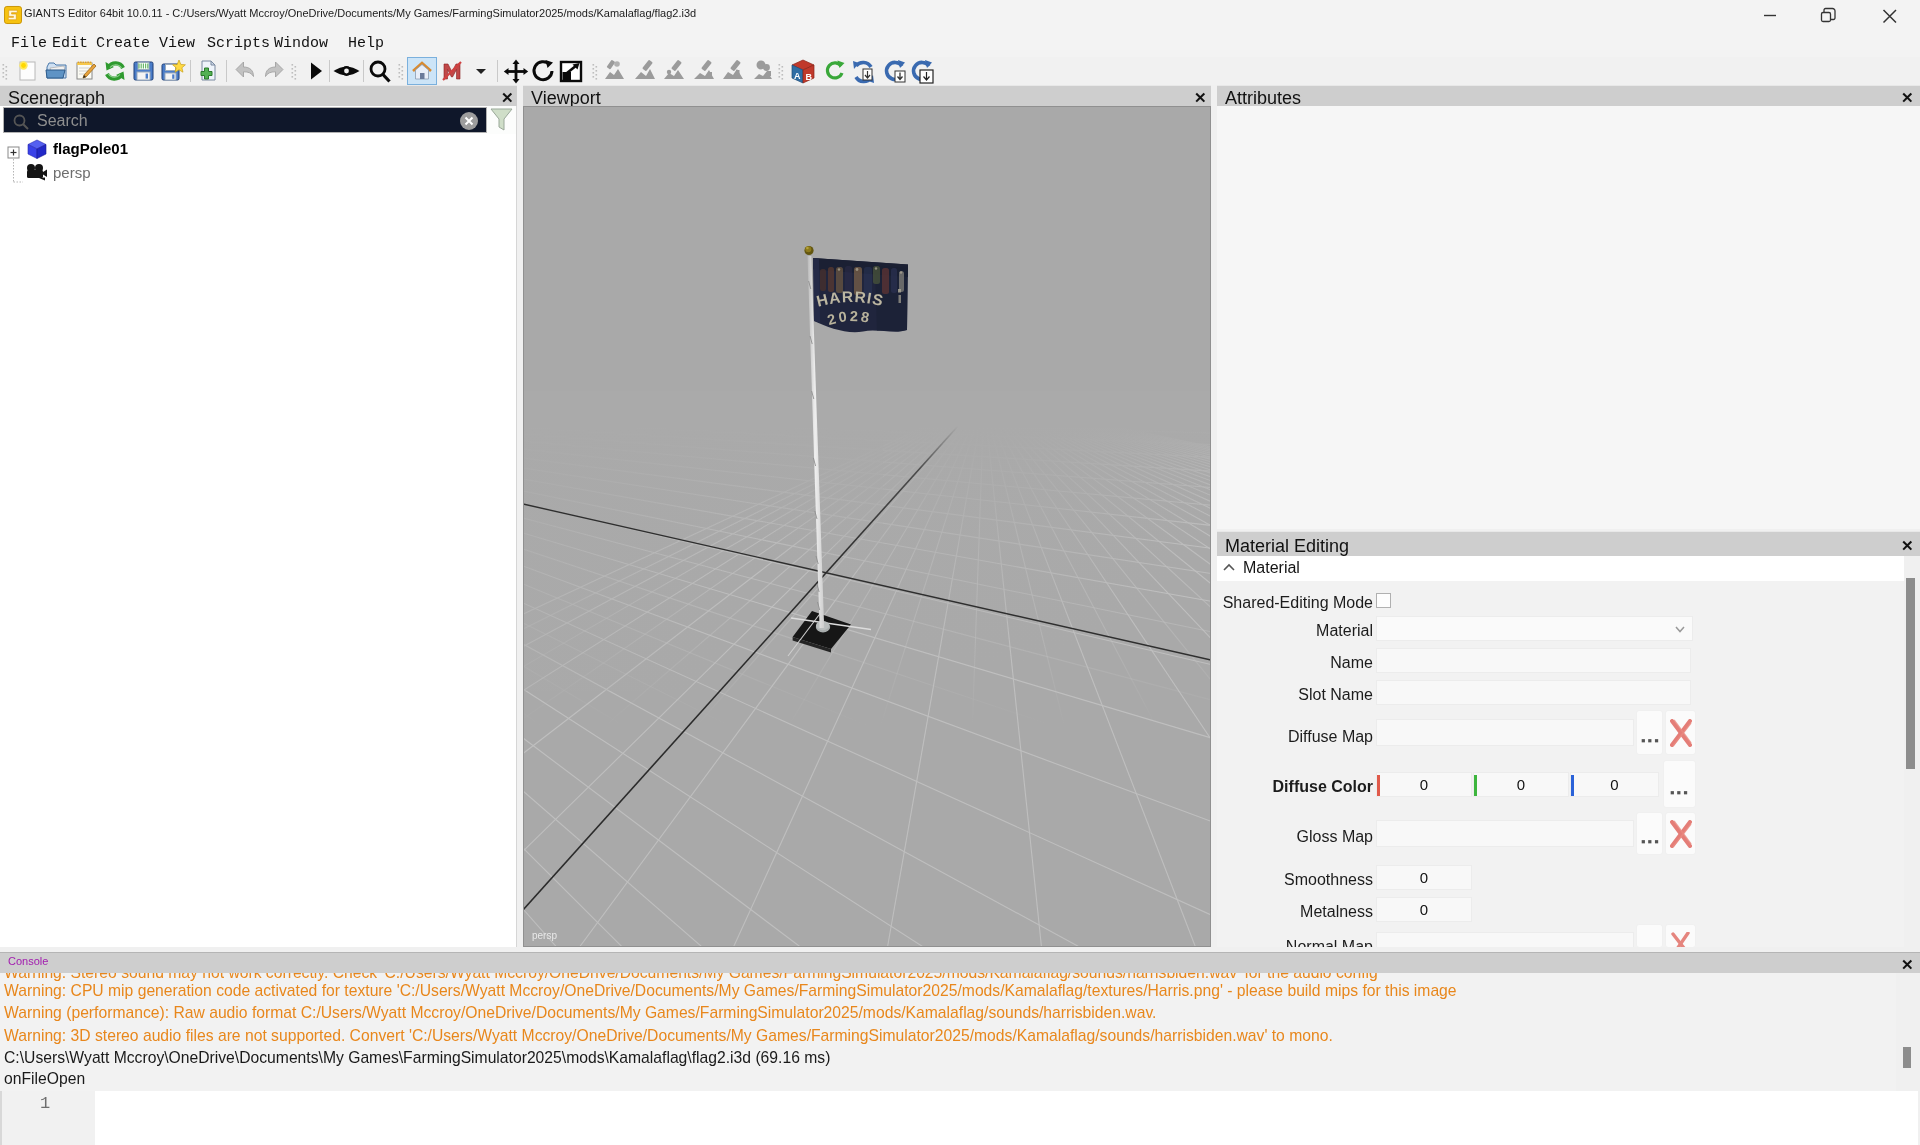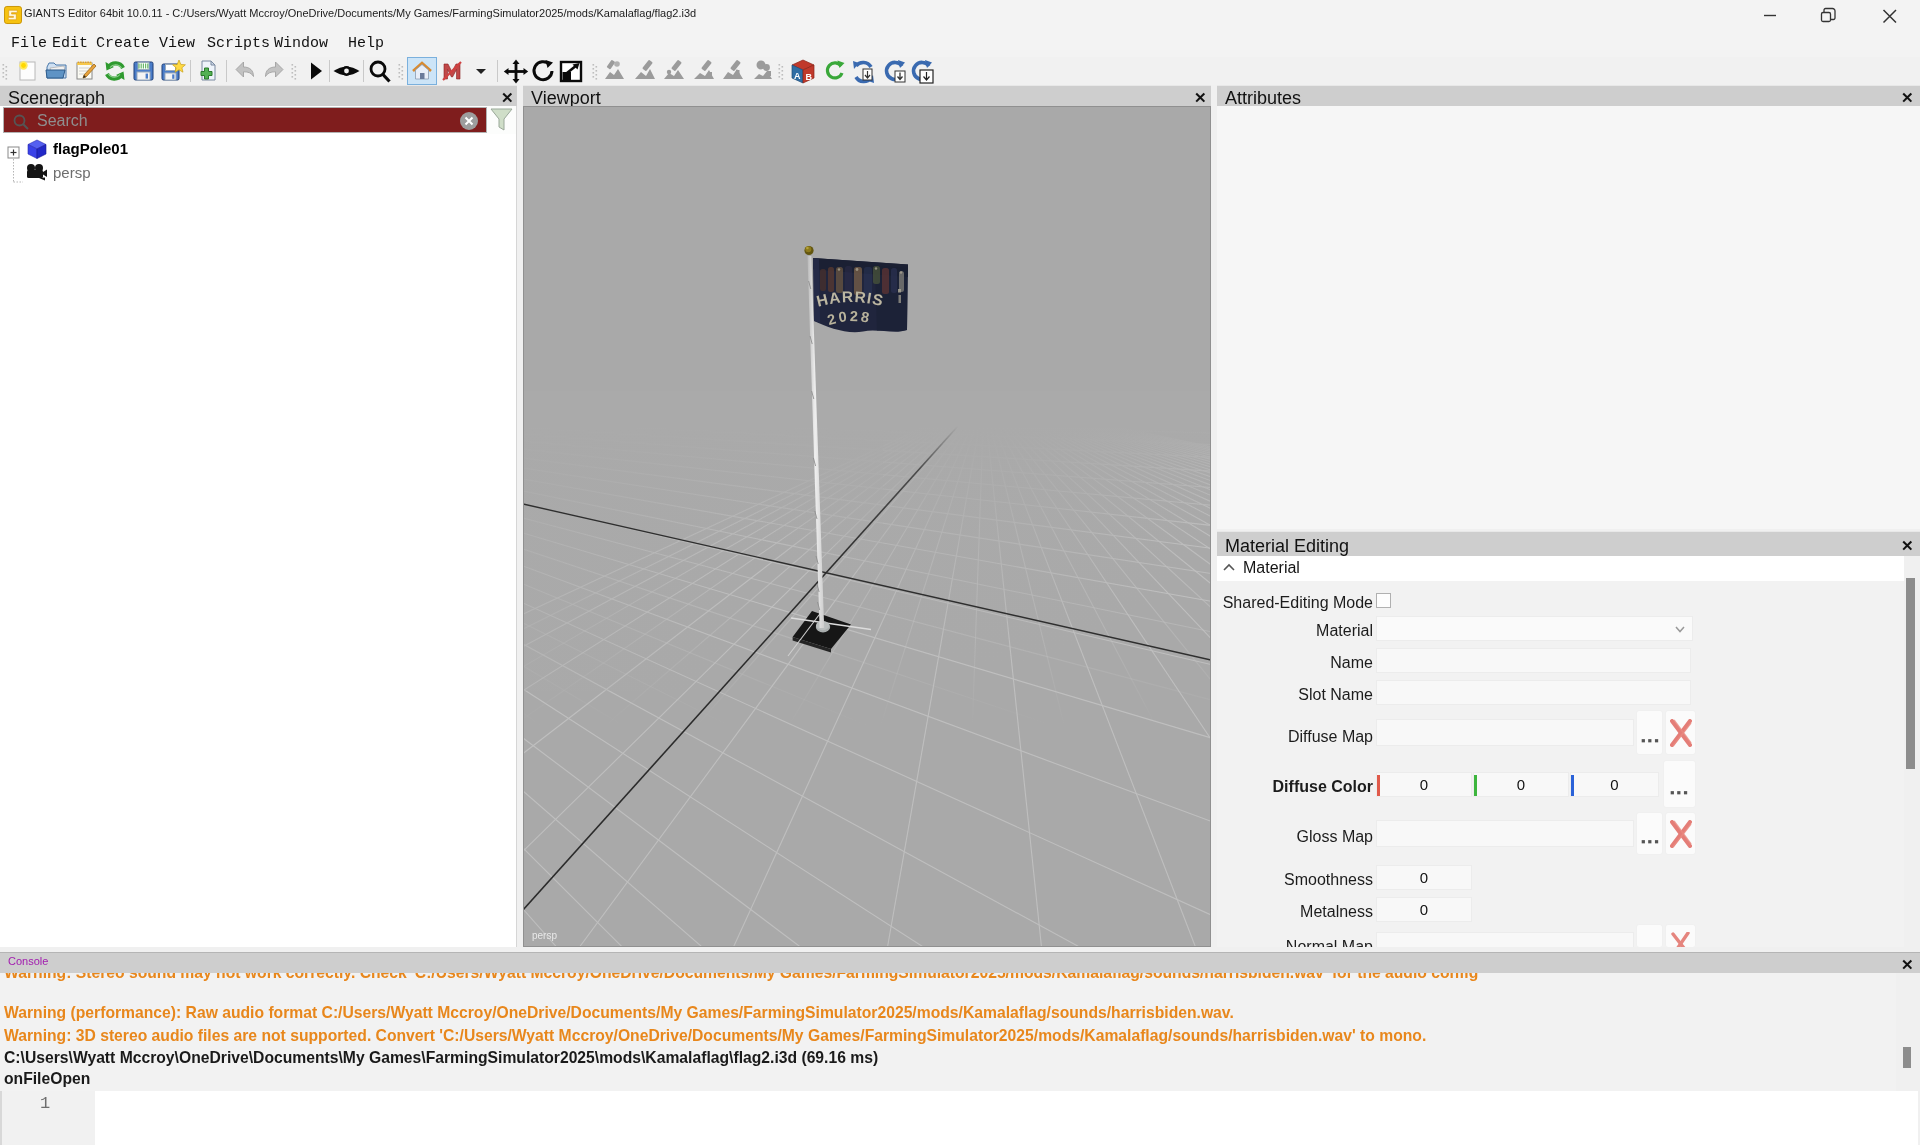--- a/index.html
+++ b/index.html
@@ -16,29 +16,29 @@
 #mainbg { position:absolute; left:0; top:85px; width:1920px; height:867px; background:#f0f0f0; }
 .phead { position:absolute; height:21px; background:#cecece; border-top:1px solid #e8e8e8; }
 .phead .pt { position:absolute; left:8px; top:2px; font-size:18px; color:#111; }
 .phead .px { position:absolute; top:3px; font-size:15px; color:#111; font-weight:bold; }
 #sgbody { position:absolute; left:0; top:106px; width:517px; height:841px; background:#ffffff; border-right:1px solid #d6d6d6;}
 #vpbody { position:absolute; left:523px; top:106px; width:688px; height:841px; background:#a8a8a8; overflow:hidden; }
 #atbody { position:absolute; left:1217px; top:106px; width:703px; height:423px; background:#f6f6f6;}
 #mebody { position:absolute; left:1217px; top:556px; width:703px; height:391px; background:#f2f2f2; overflow:hidden; }
 #console-head { position:absolute; left:0; top:952px; width:1920px; height:21px; background:#cecece; border-top:1px solid #b5b5b5;}
 #console-out { position:absolute; left:0; top:973px; width:1918px; height:119px; background:#f2f2f2; overflow:hidden; }
-#console-out div { position:absolute; left:4px; font-size:15.7px; white-space:nowrap;font-weight:bold; }
+#console-out div { position:absolute; left:4px; font-size:15.7px; white-space:nowrap; }
 .warn { color:#e8871c; }
 .blk { color:#1a1a1a; }
 #editor { position:absolute; left:0; top:1091px; width:1918px; height:54px; background:#ffffff; border-left:2px solid #d8d8d8; }
 #gutter { position:absolute; left:0; top:0; width:93px; height:54px; background:#f1f1f1; }
 #gutter span { position:absolute; left:38px; top:3px; font-size:17px; color:#6e6e6e; font-family:'Liberation Mono', monospace; }
 .field { position:absolute; background:#f8f8f8; border:1px solid #ececec; }
 .melabel { position:absolute; font-size:16px; color:#1c1c1c; text-align:right; width:160px; }
-#sgsearch { position:absolute; left:3px; top:1px; width:484px; height:26px; background:#7f1d1d; border:1px solid #b2b2b2; }
+#sgsearch { position:absolute; left:3px; top:1px; width:484px; height:26px; background:#0f172a; border:1px solid #b2b2b2; }
 #sgsearch .ph { position:absolute; left:33px; top:4px; font-size:16px; color:#8f8f8f; }
 .treelabel { position:absolute; font-size:15px; white-space:nowrap; }
 .mebtn { position:absolute; background:#fbfbfb; border:1px solid #f0f0f0; border-radius:3px; }
 .dots3 { position:absolute; letter-spacing:2px; font-size:13px; color:#555; font-weight:bold; }
 .cfield { position:absolute; background:#f8f8f8; border:1px solid #ececec; font-size:15px; color:#111; text-align:center; }
 .cbar { position:absolute; width:3px; height:21px; top:2px; left:0; }
 .sbthumb { position:absolute; background:#8d8d8d; }
 </style>
 </head>
 <body>
@@ -637,20 +637,21 @@
   </div>
   <div style="position:absolute;left:687px;top:0;width:16px;height:391px;background:#f0f0f0"></div>
   <div class="sbthumb" style="left:689px;top:22px;width:9px;height:191px;"></div>
 </div>
 <div id="console-head">
     <span style="position:absolute;left:8px;top:2px;font-size:11px;color:#a21caf">Console</span>
     <span style="position:absolute;left:1901px;top:3px;font-size:15px;color:#111;font-weight:bold">✕</span>
   </div>
 <div id="console-out">
   <div class="warn" style="top:-9px">Warning: Stereo sound may not work correctly. Check 'C:/Users/Wyatt Mccroy/OneDrive/Documents/My Games/FarmingSimulator2025/mods/Kamalaflag/sounds/harrisbiden.wav' for the audio config</div>
+  <div class="warn" style="top:9px">Warning: CPU mip generation code activated for texture 'C:/Users/Wyatt Mccroy/OneDrive/Documents/My Games/FarmingSimulator2025/mods/Kamalaflag/textures/Harris.png' - please build mips for this image</div>
   <div class="warn" style="top:31px">Warning (performance): Raw audio format C:/Users/Wyatt Mccroy/OneDrive/Documents/My Games/FarmingSimulator2025/mods/Kamalaflag/sounds/harrisbiden.wav.</div>
   <div class="warn" style="top:54px">Warning: 3D stereo audio files are not supported. Convert 'C:/Users/Wyatt Mccroy/OneDrive/Documents/My Games/FarmingSimulator2025/mods/Kamalaflag/sounds/harrisbiden.wav' to mono.</div>
   <div class="blk" style="top:76px">C:\Users\Wyatt Mccroy\OneDrive\Documents\My Games\FarmingSimulator2025\mods\Kamalaflag\flag2.i3d (69.16 ms)</div>
   <div class="blk" style="top:97px">onFileOpen</div>
   <div style="position:absolute;left:1896px;top:0;width:22px;height:119px;background:#f0f0f0"></div>
   <div class="sbthumb" style="left:1903px;top:74px;width:8px;height:21px;"></div>
 </div>
 <div id="editor">
     <div id="gutter">
       <span>1</span>

